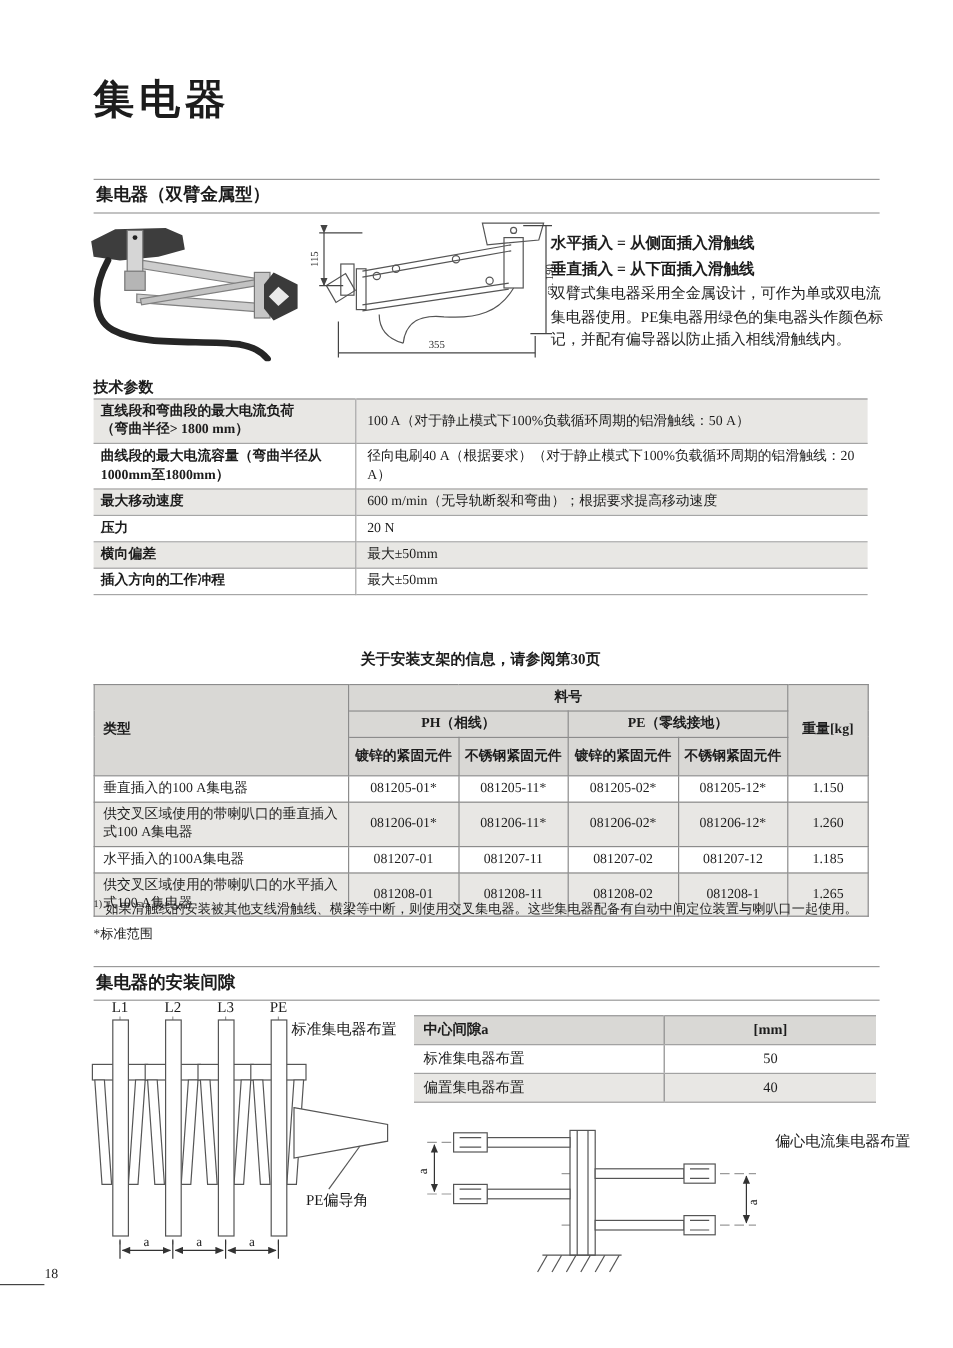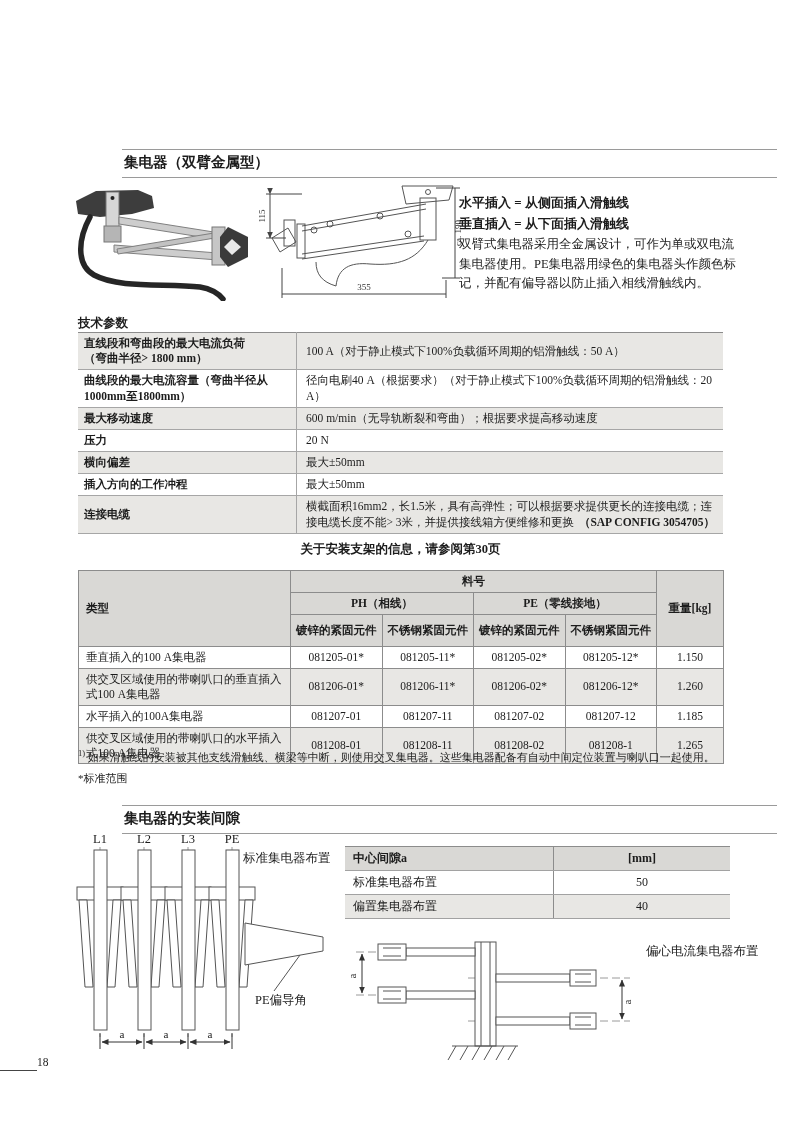--- a/index.html
+++ b/index.html
@@ -6,21 +6,21 @@
   .page {
     position:relative; width:794px; height:1123px; margin:0 auto;
     background:#ffffff; overflow:hidden;
     font-family:"Liberation Serif","DejaVu Serif",serif; color:#1c1c1c;
   }
   #title { position:absolute; left:78px; top:60px; font-size:34px; font-weight:bold; letter-spacing:4px; }
 
   .section-bar {
     position:absolute; left:78px; width:651px;
     font-size:14.5px; font-weight:bold; padding:3px 2px 5px 2px;
-    border-top:1px solid #9a9a9a; border-bottom:1px solid #9a9a9a;margin-left:44px;
+    border-top:1px solid #9a9a9a; border-bottom:1px solid #9a9a9a;
   }
   #sec1-bar { top:149px; }
   #sec2-bar { top:805px; }
 
   #photo-svg { position:absolute; left:62px; top:181px; }
   #draw-svg  { position:absolute; left:256px; top:174px; }
 
   #desc-block { position:absolute; left:459px; top:179px; width:285px; font-size:12.5px; line-height:1.58; }
   #desc-notes { margin-top:13px; font-weight:bold; font-size:13px; line-height:1.65; }
 
@@ -74,20 +74,21 @@
   #footer-line { position:absolute; left:0; top:1070px; width:37px; border-top:1px solid #444; }
   #page-num { position:absolute; left:37px; top:1056px; font-size:11.5px; }
 
   svg text { font-family:"Liberation Serif","DejaVu Serif",serif; }
 </style>
 </head>
 <body>
 
 <div class="page">
 
+  <div id="title">集电器</div>
 
   <div id="sec1-bar" class="section-bar">集电器（双臂金属型）</div>
 
   <svg id="photo-svg" width="195" height="120" viewBox="0 0 195 120">
     <g>
       <path d="M14,20 L34,10 L76,9 L90,15 L92,27 L70,33 L38,36 L16,33 Z" fill="#3d3d3d"></path>
       <rect x="44" y="11" width="13" height="36" fill="#d6d6d6" stroke="#777"></rect>
       <circle cx="50.5" cy="17" r="2" fill="#222"></circle>
       <rect x="42" y="45" width="17" height="16" fill="#b5b5b5" stroke="#777"></rect>
       <path d="M28,36 C16,58 14,84 32,94 C58,108 104,102 138,106 C150,108 156,112 161,118" fill="none" stroke="#262626" stroke-width="5.5" stroke-linecap="round"></path>
@@ -173,27 +174,20 @@
         <td>20 N</td>
       </tr>
       <tr class="g">
         <td class="lbl">横向偏差</td>
         <td>最大±50mm</td>
       </tr>
       <tr>
         <td class="lbl">插入方向的工作冲程</td>
         <td>最大±50mm</td>
       </tr>
-      <tr class="g">
-        <td class="lbl">连接电缆</td>
-        <td class="val-rel">
-          <span>横截面积16mm2，长1.5米，具有高弹性；可以根据要求提供更长的连接电缆；连接电缆长度不能&gt; 3米，并提供接线箱方便维修和更换</span>
-          <span class="sapbold">（SAP CONFIG 3054705）</span>
-        </td>
-      </tr>
     </tbody>
   </table>
 
   <div id="tech-note">关于安装支架的信息，请参阅第30页</div>
 
   <table id="parts-table">
     <thead>
       <tr>
         <th class="type-h" rowspan="3">类型</th>
         <th colspan="4">料号</th>

